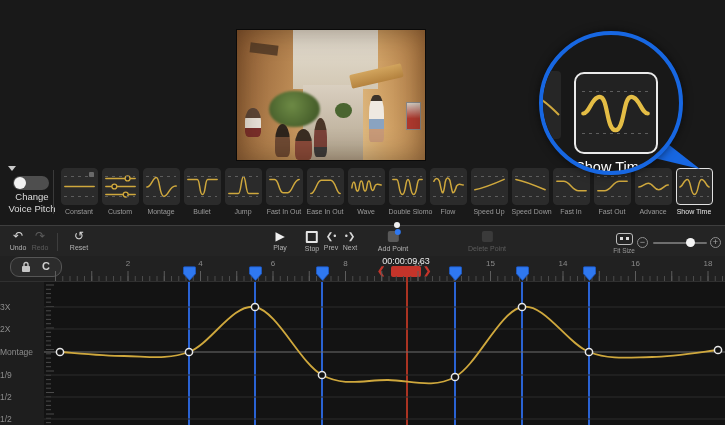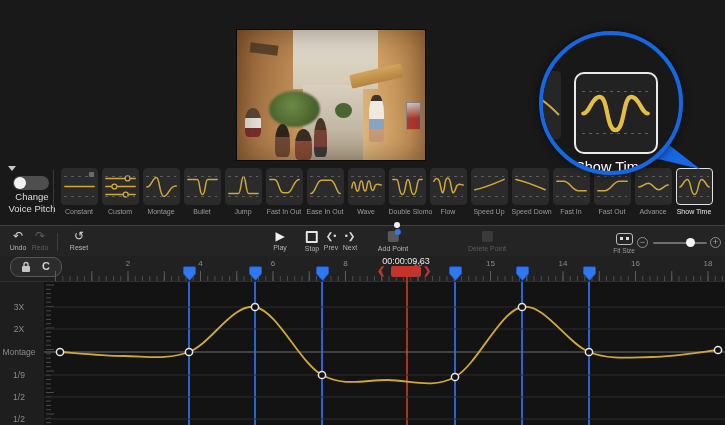--- a/index.html
+++ b/index.html
@@ -87,21 +87,21 @@
   .lockpill{left:10px;top:257px;width:50px;height:18px;border:1px solid #565656;border-radius:9px;background:#2c2c2c;}
   .c-icon{position:absolute;left:31px;top:2px;font-size:11px;font-weight:bold;color:#cfcfcf;}
   .ruler-num{position:absolute;top:259px;transform:translateX(-50%);font-size:8px;color:#8a8a8a;}
   .timestamp{left:361px;top:256px;width:90px;text-align:center;font-size:9px;color:#e9e9e9;z-index:3;}
   .scrub-box{left:391px;top:266px;width:30px;height:11px;background:#c4342a;border-radius:2px;z-index:3;}
   .scrub-ch{position:absolute;top:265px;font-size:10px;color:#c4342a;font-weight:bold;z-index:3;}
 
   
   .graph-bg{left:44px;top:281px;width:681px;height:144px;background:#131313;border-top:1px solid #303030;}
   .gutter{left:0;top:281px;width:44px;height:144px;background:#1e1e1e;border-top:1px solid #303030;}
-  .ylabel{position:absolute;width:38px;text-align:center;font-size:8.5px;color:#8c8c8c;transform:translateY(-50%);}
+  .ylabel{position:absolute;width:38px;text-align:left;font-size:8.5px;color:#8c8c8c;transform:translateY(-50%);}
   .vline{position:absolute;top:282px;width:2px;height:143px;background:#2a63d4;z-index:1;}
   .redline{left:406px;top:276px;width:2px;height:149px;background:#aa3322;z-index:2;}
   .pin{position:absolute;top:266px;width:13px;height:15px;z-index:4;}
   svg{display:block;}
   .overlay-svg{left:0;top:0;width:725px;height:425px;pointer-events:none;z-index:3;}
 </style>
 </head>
 <body>
 
 <div class="app">

